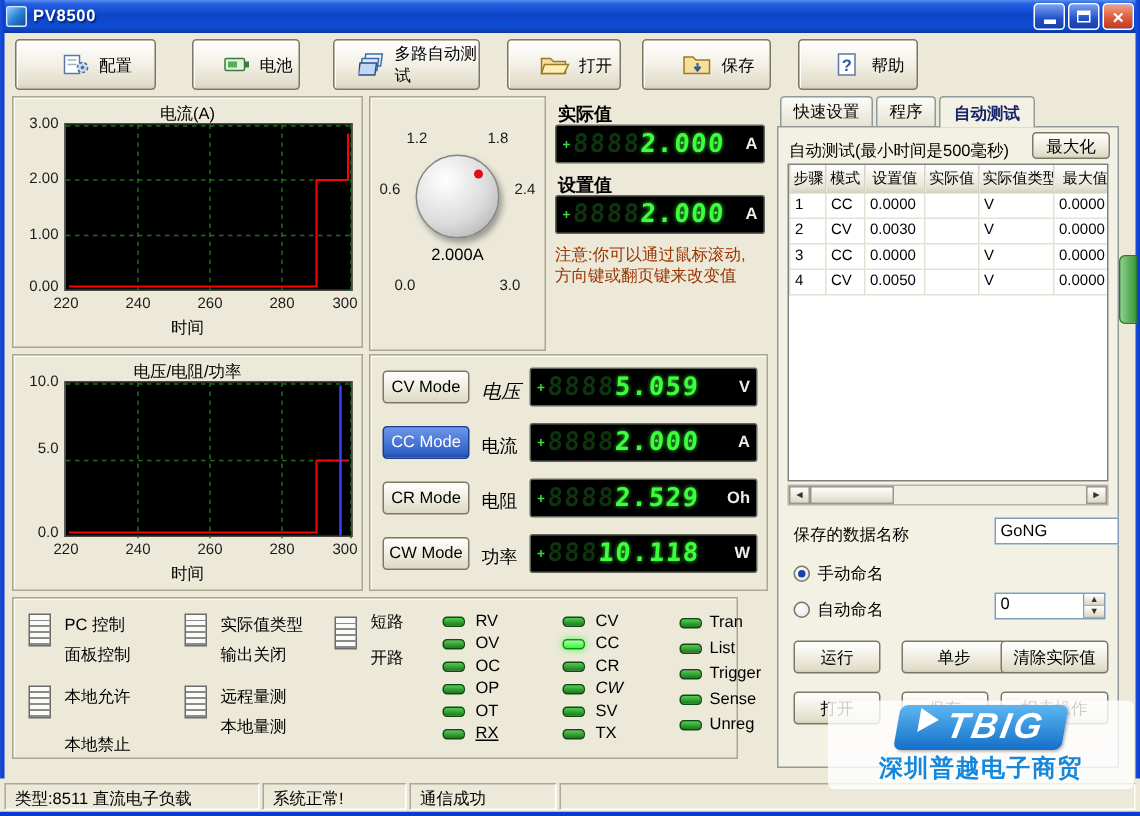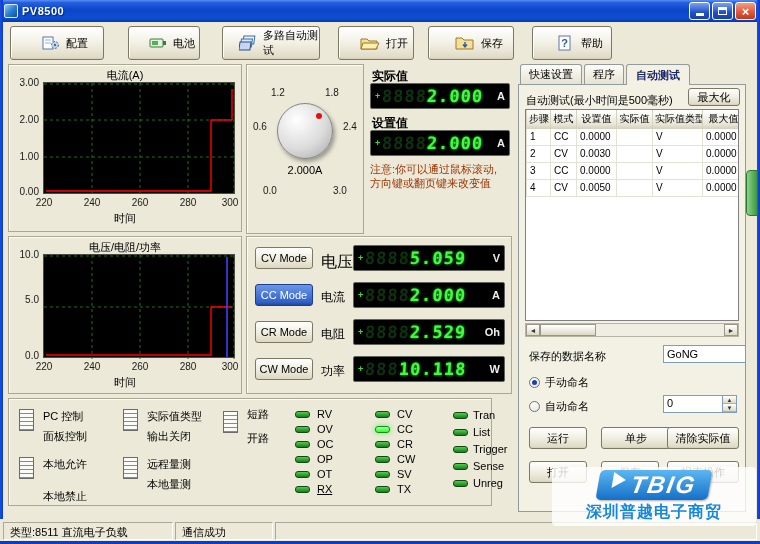--- a/index.html
+++ b/index.html
@@ -283,21 +283,21 @@
     <span class="tick x" style="left:70px;top:124px;">240</span>
     <span class="tick x" style="left:118px;top:124px;">260</span>
     <span class="tick x" style="left:166px;top:124px;">280</span>
     <span class="tick x" style="left:208px;top:124px;">300</span>
     <div class="axis-label" style="top:138px;">时间</div>
   </div>
 
   <div class="panel" style="left:246px;top:236px;width:266px;height:158px;">
 
     <div class="mode-btn" style="left:8px;top:10px;">CV Mode</div>
-    <span class="slabel" style="left:74px;top:15px;font-size:16px;">电压</span>
+    <span class="slabel" style="left:74px;top:15px;font-size:13px;font-style:italic;">电压</span>
     <div class="seg" style="left:106px;top:8px;width:152px;height:26px;">
       <span class="seg-plus">+</span>
       <span class="seg-ghost">8888</span>
       <span class="seg-val">5.059</span>
       <span class="seg-unit">V</span>
     </div>
 
     <div class="mode-btn active" style="left:8px;top:47px;">CC Mode</div>
     <span class="slabel" style="left:74px;top:52px;font-size:12px;">电流</span>
     <div class="seg" style="left:106px;top:45px;width:152px;height:26px;">
@@ -358,21 +358,21 @@
     <span class="led" style="left:286px;top:87px;"></span>
     <span class="slabel" style="left:308px;top:84px;text-decoration:underline;">RX</span>
 
     <span class="led" style="left:366px;top:12px;"></span>
     <span class="slabel" style="left:388px;top:9px;">CV</span>
     <span class="led on" style="left:366px;top:27px;"></span>
     <span class="slabel" style="left:388px;top:24px;">CC</span>
     <span class="led" style="left:366px;top:42px;"></span>
     <span class="slabel" style="left:388px;top:39px;">CR</span>
     <span class="led" style="left:366px;top:57px;"></span>
-    <span class="slabel" style="left:388px;top:54px;">CW</span>
+    <span class="slabel" style="left:388px;top:54px;font-style:italic;">CW</span>
     <span class="led" style="left:366px;top:72px;"></span>
     <span class="slabel" style="left:388px;top:69px;">SV</span>
     <span class="led" style="left:366px;top:87px;"></span>
     <span class="slabel" style="left:388px;top:84px;">TX</span>
 
     <span class="led" style="left:444px;top:13px;"></span>
     <span class="slabel" style="left:464px;top:10px;">Tran</span>
     <span class="led" style="left:444px;top:30px;"></span>
     <span class="slabel" style="left:464px;top:27px;">List</span>
     <span class="led" style="left:444px;top:47px;"></span>
@@ -481,20 +481,21 @@
       <div class="xp-btn" style="left:10px;top:376px;width:58px;height:22px;">打开</div>
       <div class="xp-btn" style="left:82px;top:376px;width:58px;height:22px;">保存</div>
       <div class="xp-btn" style="left:148px;top:376px;width:72px;height:22px;">报表操作</div>
     </div>
   </div>
 
   <div class="side-handle"></div>
 
   <div class="statusbar">
     <span class="sb-cell" style="width:170px;">类型:8511 直流电子负载</span>
+    <span class="sb-cell" style="width:96px;">系统正常!</span>
     <span class="sb-cell" style="width:98px;">通信成功</span>
     <span class="sb-cell" style="flex:1;"></span>
   </div>
 
   <div class="watermark">
     <div class="wm-logo">
       <span class="wm-arrow"></span><span class="wm-text">TBIG</span>
     </div>
     <div class="wm-company">深圳普越电子商贸</div>
   </div>

